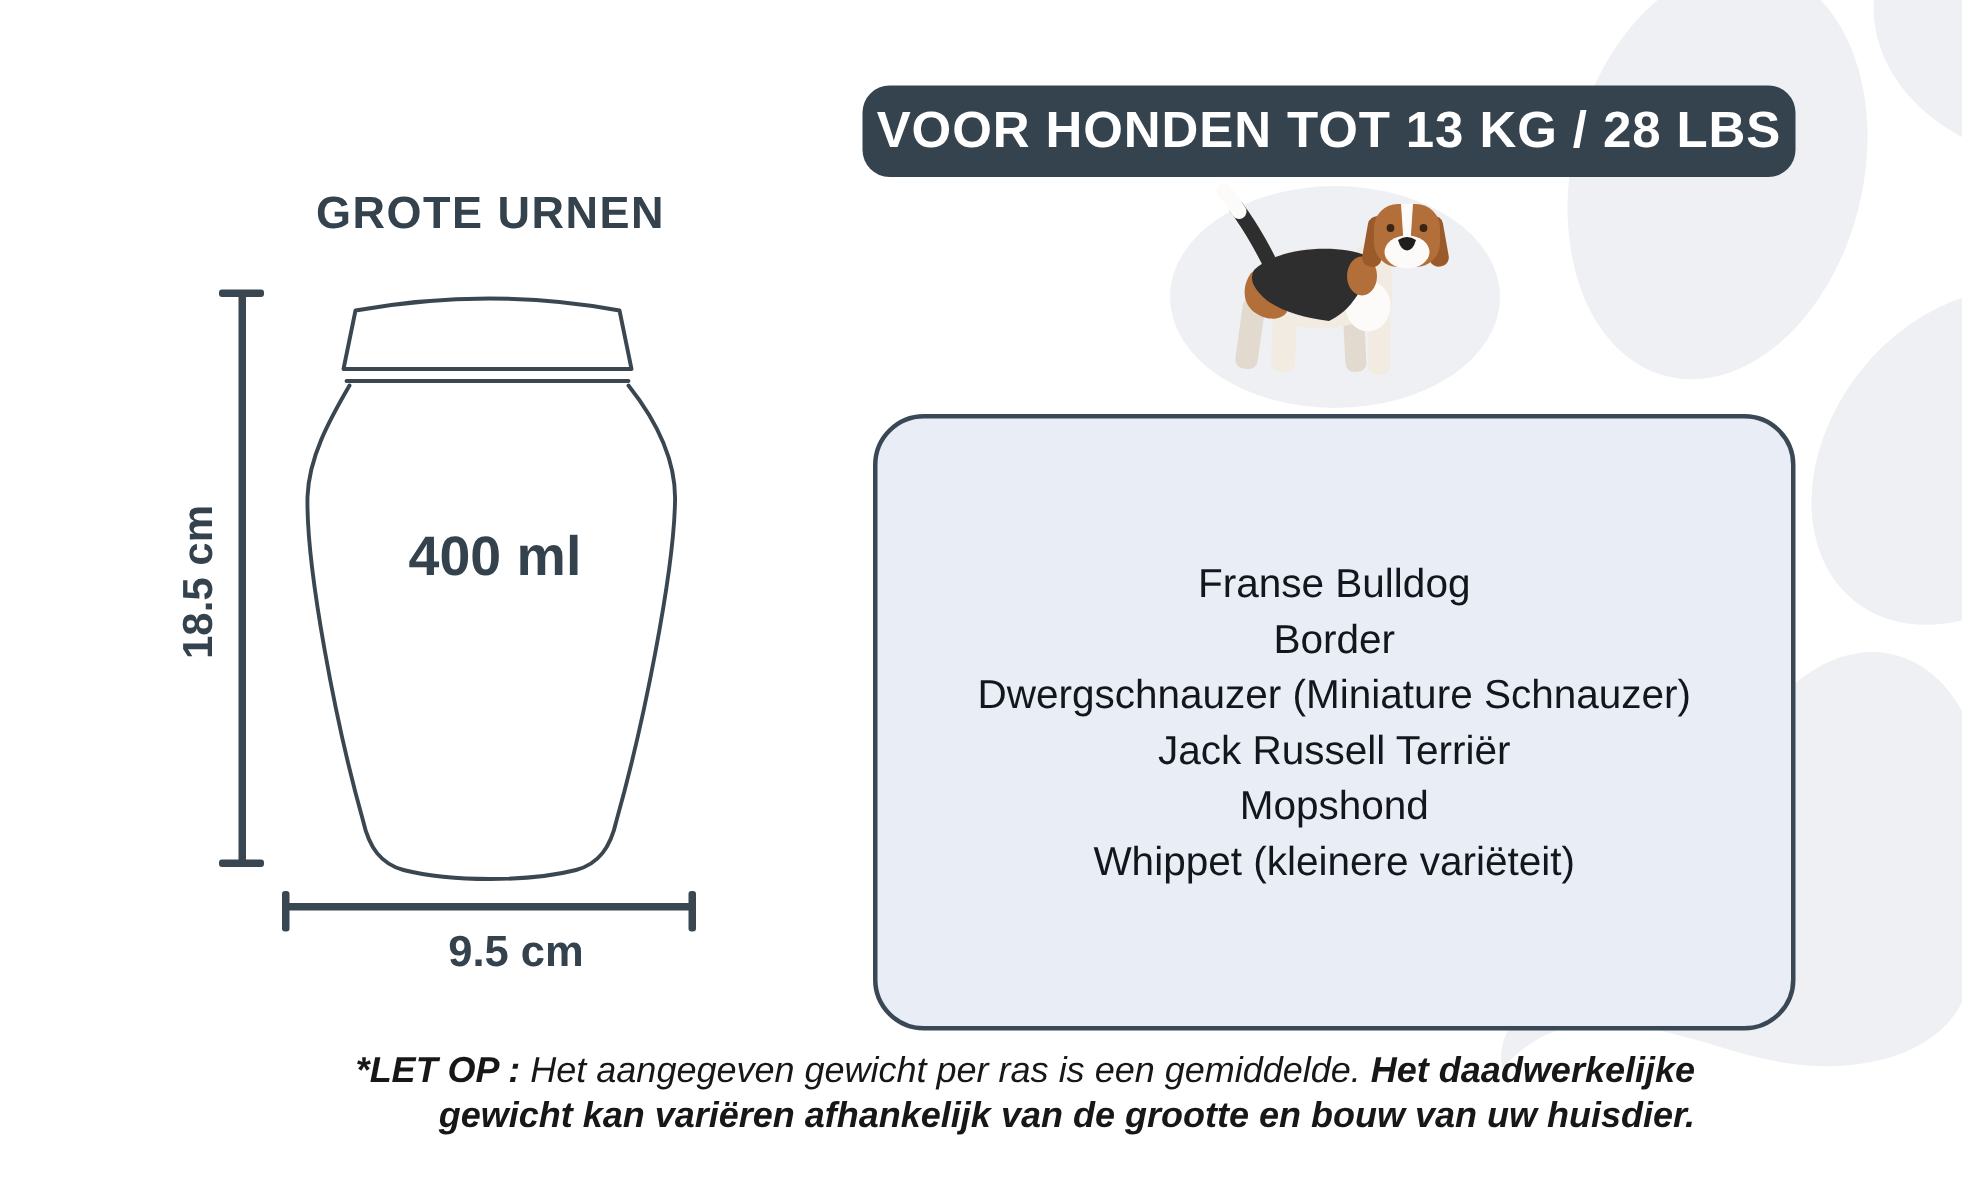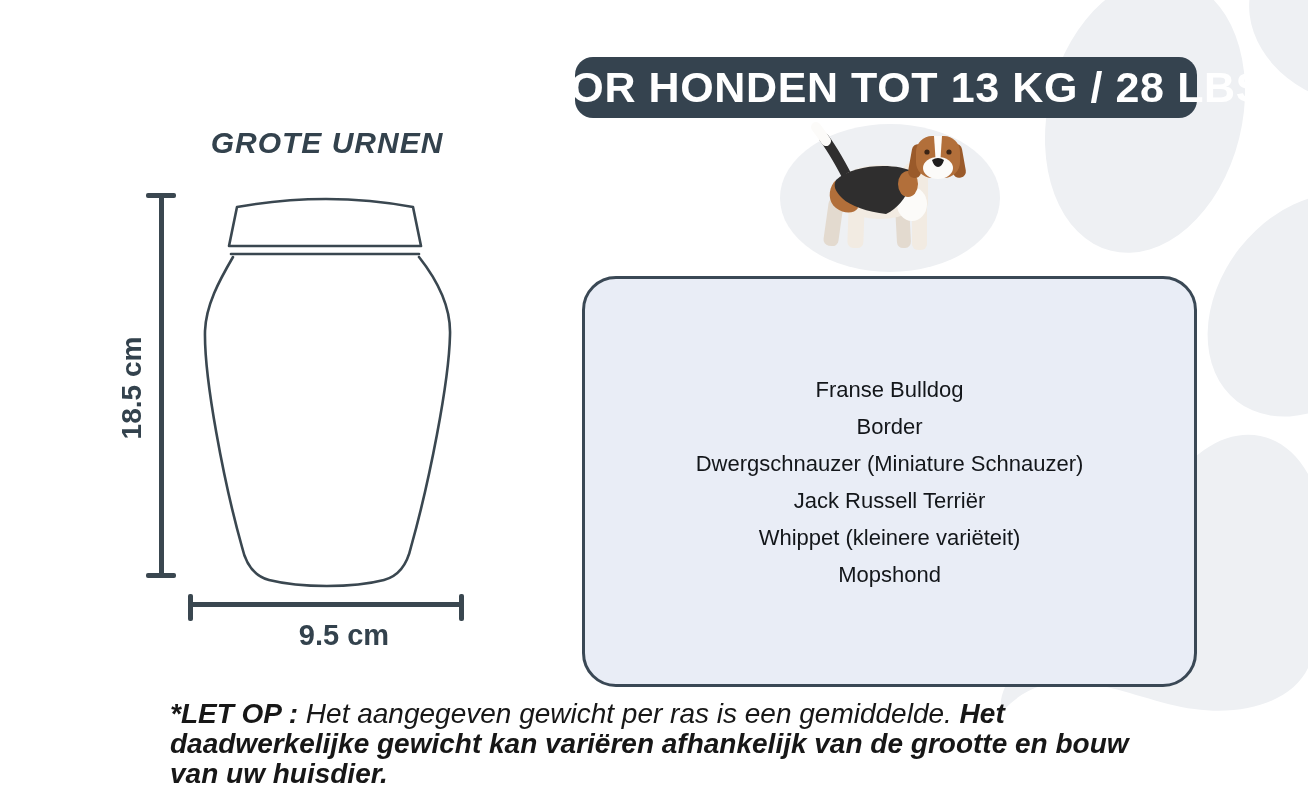--- a/index.html
+++ b/index.html
@@ -40,37 +40,36 @@
   .header-badge {
     position: absolute;
     left: 575px; top: 57px;
     width: 622px; height: 61px;
     background: var(--banner-bg);
     border-radius: 18px;
     display: flex;
     align-items: center;
     justify-content: center;
     color: #ffffff;
-    font-size: 43px;
+    font-size: 34px;
     font-weight: 700;
     letter-spacing: 0.6px;
     white-space: nowrap;
   }
 
   
   .urn-title {
     position: absolute;
     left: 147px; top: 126px;
     width: 360px;
     text-align: center;
     color: var(--heading);
     font-size: 30px;
     font-weight: 700;
     letter-spacing: 1px;
-    font-style: italic;
   }
   .measure { position: absolute; background: var(--outline); border-radius: 2px; }
   .v-line   { left: 159px; top: 196px; width: 5px;  height: 382px; }
   .cap-top  { left: 146px; top: 193px; width: 30px; height: 5px; }
   .cap-bot  { left: 146px; top: 573px; width: 30px; height: 5px; }
   .h-line   { left: 190px; top: 602px; width: 274px; height: 5px; }
   .cap-left { left: 188px; top: 594px; width: 5px;  height: 27px; }
   .cap-right{ left: 459px; top: 594px; width: 5px;  height: 27px; }
 
   .height-label {
@@ -115,34 +114,34 @@
     background: var(--box-fill);
     border: 3.5px solid var(--box-border);
     border-radius: 34px;
     display: flex;
     flex-direction: column;
     justify-content: center;
     align-items: center;
   }
   .breed-line {
     color: var(--text-dark);
-    font-size: 22px;
+    font-size: 27px;
     line-height: 37px;
     text-align: left;
     white-space: nowrap;
   }
 
   
   .footnote {
     position: absolute;
     left: 170px; top: 699px;
     width: 960px;
-    text-align: left;
+    text-align: right;
     color: #171717;
-    font-size: 28px;
+    font-size: 24px;
     line-height: 30px;
     font-style: italic;
   }
   .footnote .fn-bold { font-weight: 700; }
 </style>
 </head>
 <body>
 
 <div class="frame">
 
@@ -180,20 +179,21 @@
                  C 9 196 29 300 47 364
                  C 51 382 59 393 74 397
                  C 106 405 158 405 189 397
                  C 204 393 212 382 216 364
                  C 234 300 254 200 255 152
                  C 256 124 243 98 224 74"></path>
       </g>
     </svg>
 
     <div class="volume-label">
+      <div>400 ml</div>
     </div>
 
     <div>
       <div class="measure h-line"></div>
       <div class="measure cap-left"></div>
       <div class="measure cap-right"></div>
     </div>
     <div class="width-label">9.5 cm</div>
 
     <svg class="dog-svg" width="195" height="142" viewBox="0 0 195 142" aria-hidden="true">
@@ -225,22 +225,22 @@
       <path d="M 132 38 q 6 -4 12 0 q -2 7 -6 7 q -4 0 -6 -7 z" fill="#1f1d1d"></path>
       <circle cx="127" cy="30" r="2.6" fill="#3a2415"></circle>
       <circle cx="149" cy="30" r="2.6" fill="#3a2415"></circle>
     </svg>
 
     <div class="breed-box">
         <div class="breed-line">Franse Bulldog</div>
         <div class="breed-line">Border</div>
         <div class="breed-line">Dwergschnauzer (Miniature Schnauzer)</div>
         <div class="breed-line">Jack Russell Terriër</div>
+        <div class="breed-line">Mopshond</div>
         <div class="breed-line">Whippet (kleinere variëteit)</div>
-        <div class="breed-line">Mopshond</div>
       </div>
 
     <div class="footnote">
       <span class="fn-bold">*LET OP : </span><span>Het aangegeven gewicht per ras is een gemiddelde. </span><span class="fn-bold">Het daadwerkelijke gewicht kan variëren afhankelijk van de grootte en bouw van uw huisdier.</span>
     </div>
 
   </div>
 </div>
 
 </body></html>

